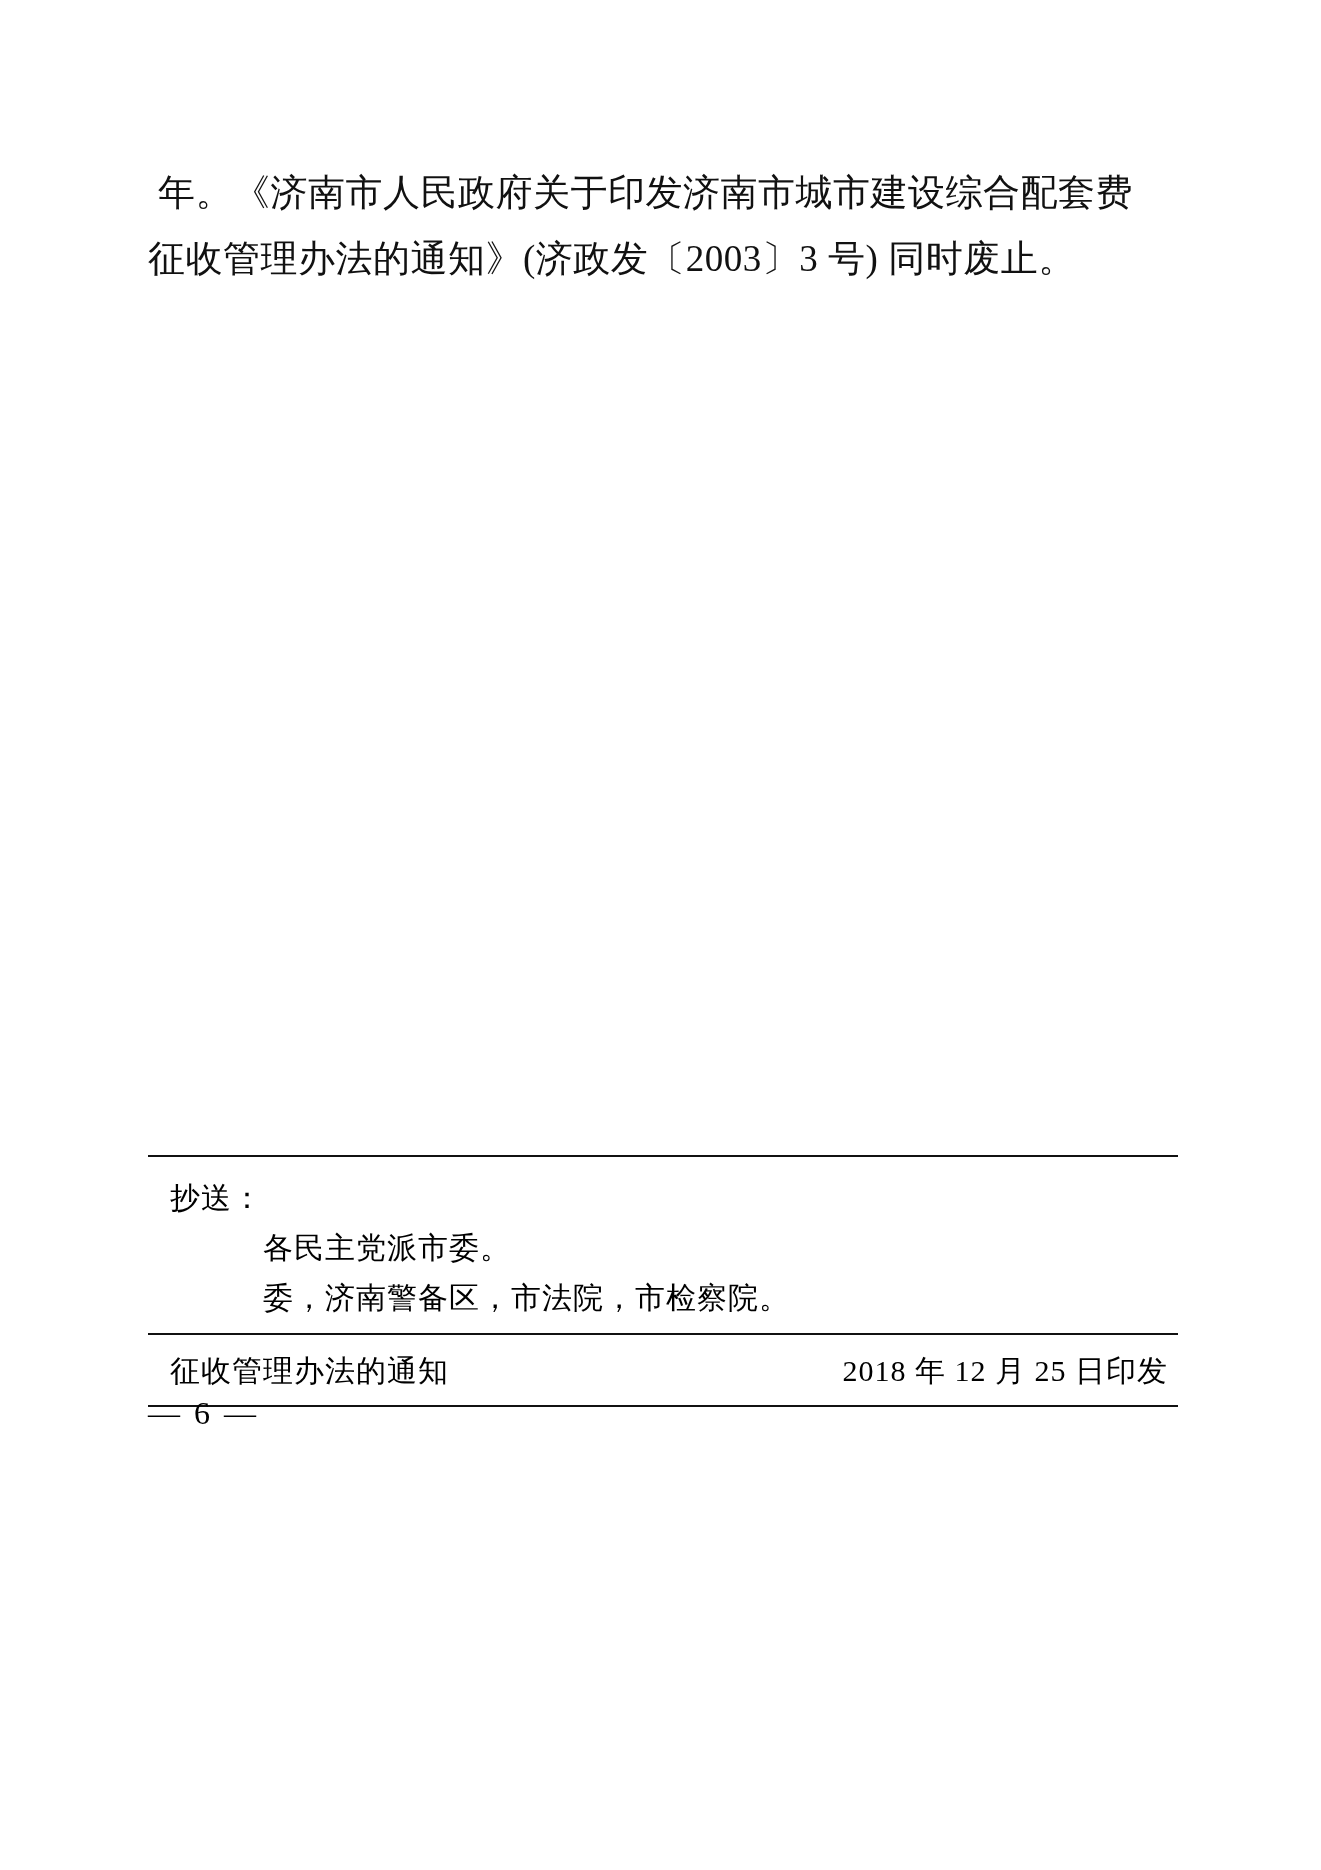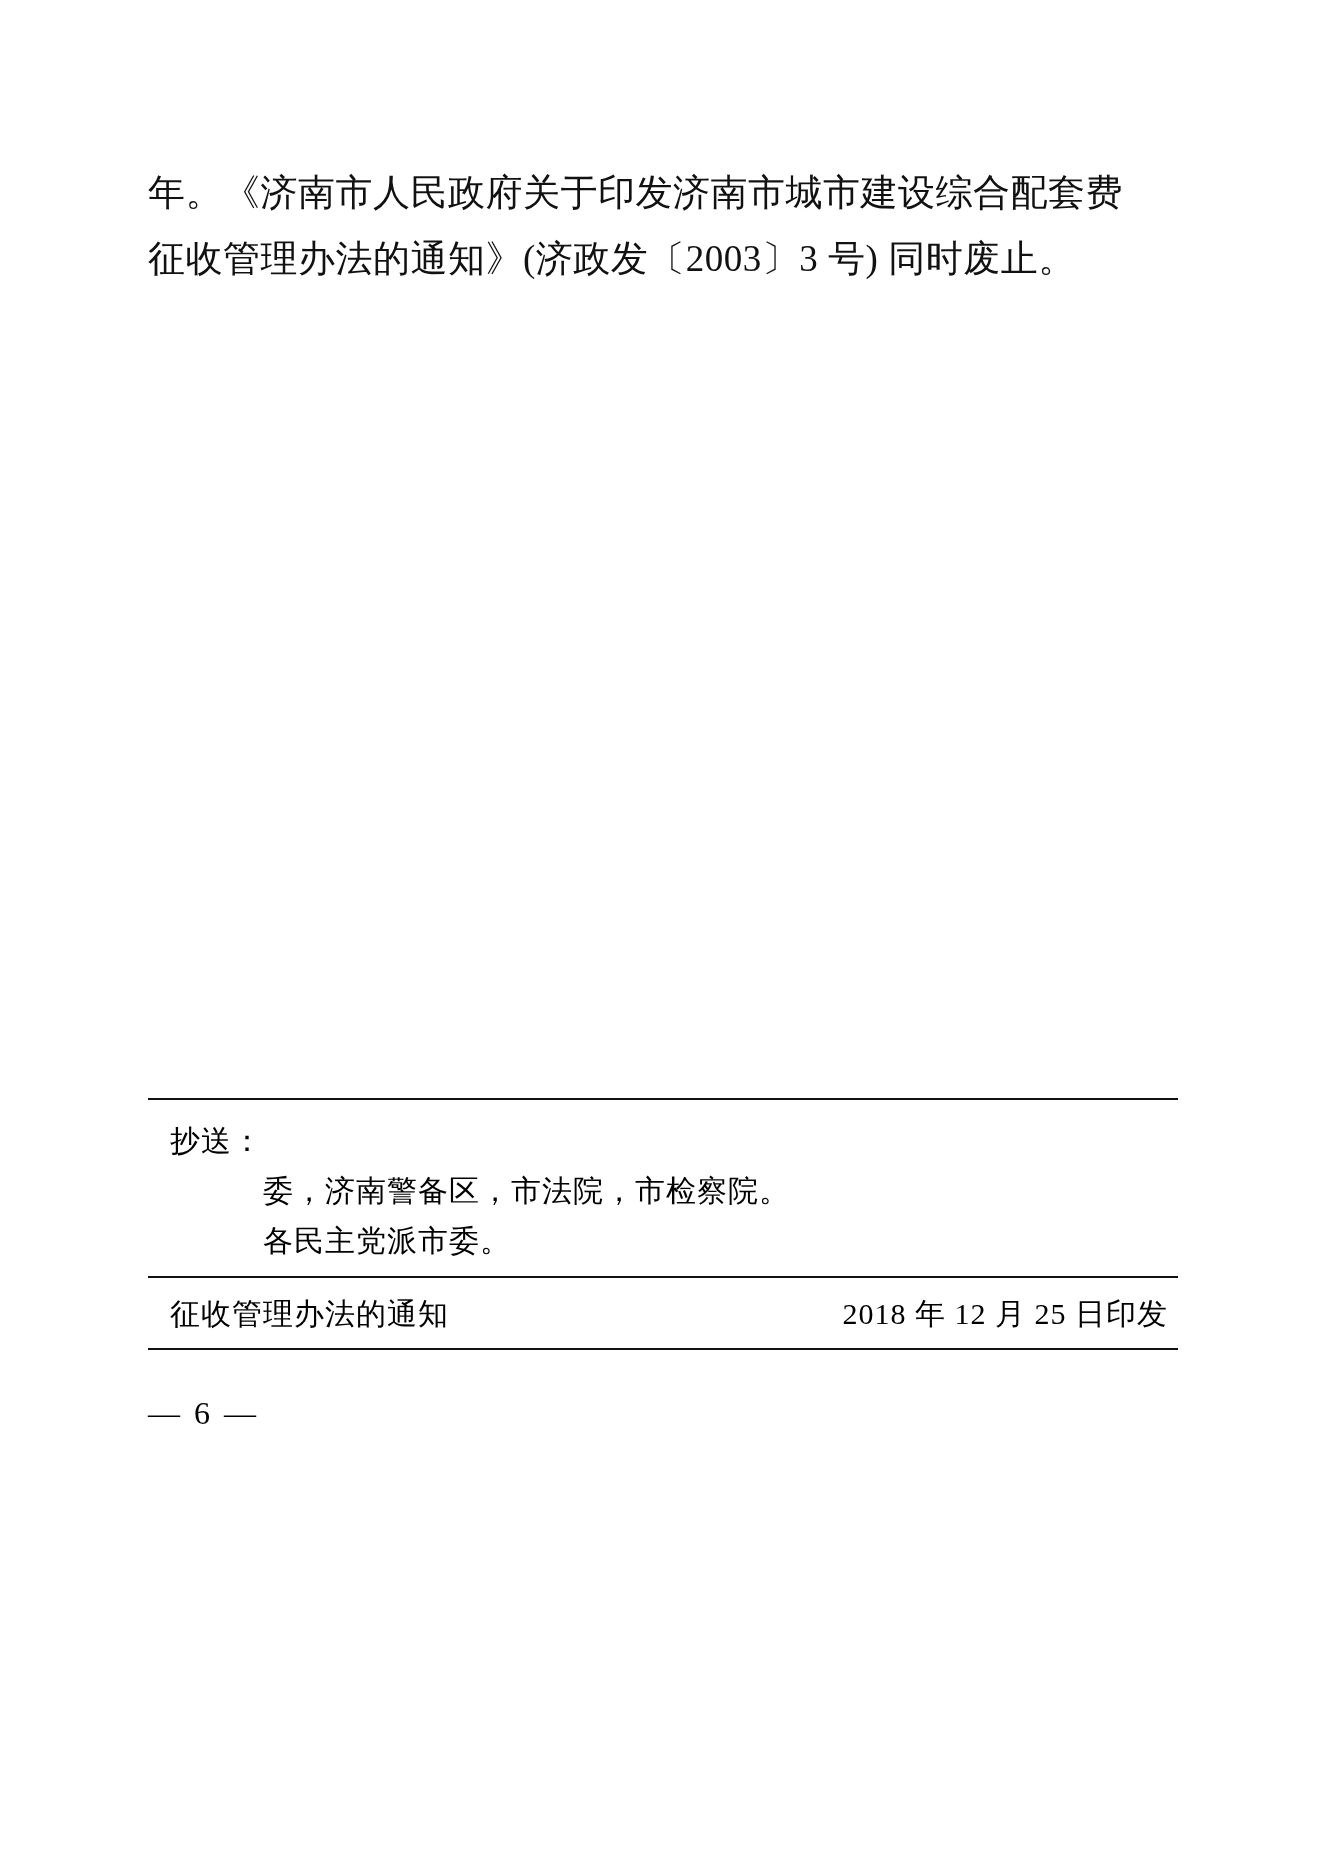--- a/index.html
+++ b/index.html
@@ -28,26 +28,27 @@
   }
   .body-line {
     font-size: 37px;
     line-height: 66px;
     letter-spacing: 0.5px;
     white-space: pre;
     color: #111111;
   }
   .body-line.justify {
     text-align: justify;
+    margin-left: 10px;
   }
 
   .footer-block {
     position: absolute;
     left: 148px;
-    top: 1098px;
+    top: 1155px;
     width: 1030px;
   }
   .rule {
     border: 0;
     border-top: 2px solid #111111;
     margin: 0;
     width: 100%;
   }
   .cc-area {
     padding: 16px 0 10px 0;
@@ -103,24 +104,24 @@
   </div>
 
   <div class="footer-block">
     <hr class="rule">
 
     <div class="cc-area">
       <div class="cc-row">
         <span class="cc-label">抄送：</span>
       </div>
       <div class="cc-row">
-        <span class="cc-indent">委，济南警备区，市法院，市检察院。</span>
+        <span class="cc-indent">各民主党派市委。</span>
       </div>
       <div class="cc-row">
-        <span class="cc-indent">各民主党派市委。</span>
+        <span class="cc-indent">委，济南警备区，市法院，市检察院。</span>
       </div>
     </div>
 
     <hr class="rule">
 
     <div class="issuer-row">
       <span class="issuer-left">征收管理办法的通知</span>
       <span class="issuer-right">2018 年 12 月 25 日印发</span>
     </div>
 

